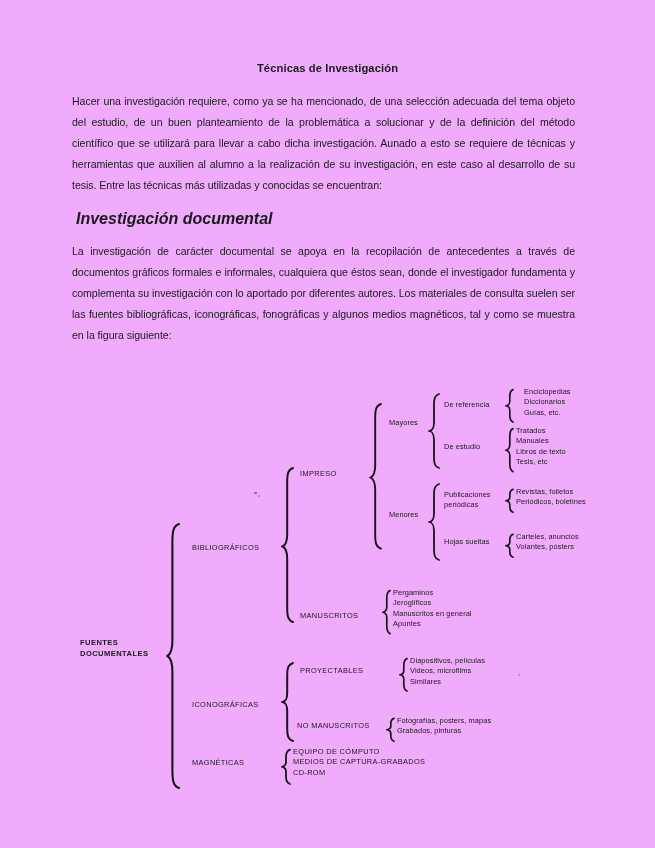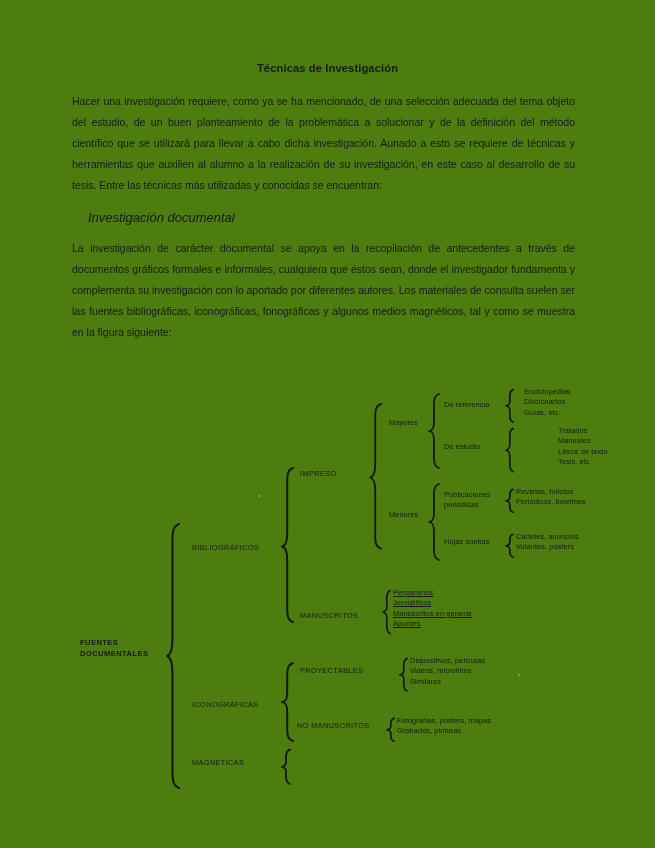--- a/index.html
+++ b/index.html
@@ -12,21 +12,21 @@
     height: 848px;
     position: relative;
     font-family: "Liberation Sans", sans-serif;
     color: #1a1a1a;
     overflow: hidden;
   }
 
   .page {
     position: absolute;
     inset: 0;
-    background: #4d7c0f;
+    background: #f0abfc;
   }
 
   
   .content {
     position: absolute;
     left: 72px;
     top: 62px;
     width: 511px;
   }
 
@@ -60,24 +60,24 @@
   }
   ul.bullets li::before {
     content: "\2022";
     position: absolute;
     left: 18px;
     top: -0.5px;
     font-size: 10px;
   }
 
   h2.sub-heading {
-    font-size: 13px;
-    font-weight: normal;
+    font-size: 16px;
+    font-weight: bold;
     font-style: italic;
-    margin: 14px 0 13px 16px;
+    margin: 14px 0 13px 4px;
   }
 
   
   .diagram {
     position: absolute;
     left: 0;
     top: 378px;
     width: 655px;
     height: 440px;
     font-size: 7.4px;
@@ -206,21 +206,21 @@
       <span class="ln">Enciclopedias</span>
       <span class="ln">Diccionarios</span>
       <span class="ln">Guías, etc.</span>
     </div>
 
     <div class="brace" style="left:505px; top:49px;">
       <svg width="10" height="47" viewBox="0 0 10 47" aria-hidden="true">
         <path d="M8 1.6 C5.2 2.6 4.8 5 4.8 9 L4.8 18 C4.8 21.4 3.6 22.4 1.3 23.2 C3.6 24 4.8 25 4.8 28.4 L4.8 37 C4.8 41 5.2 43.4 8 44.6" fill="none" stroke="#161616" stroke-width="1.7" stroke-linecap="round"></path>
       </svg>
     </div>
-    <div class="node" style="left:516px; top:48px;margin-left:42px;">
+    <div class="node" style="left:516px; top:48px;">
       <span class="ln">Tratados</span>
       <span class="ln">Manuales</span>
       <span class="ln">Libros de texto</span>
       <span class="ln">Tesis, etc</span>
     </div>
 
     <div class="brace" style="left:505px; top:110px;">
       <svg width="10" height="26" viewBox="0 0 10 26" aria-hidden="true">
         <path d="M8 1.4 C5.2 2.2 4.8 4 4.8 7 L4.8 9.6 C4.8 11.6 3.6 12.2 1.3 12.8 C3.6 13.4 4.8 14 4.8 16 L4.8 18.6 C4.8 21.6 5.2 23.4 8 24.2" fill="none" stroke="#161616" stroke-width="1.7" stroke-linecap="round"></path>
       </svg>
@@ -238,21 +238,21 @@
     <div class="node" style="left:516px; top:154px;">
       <span class="ln">Carteles, anuncios</span>
       <span class="ln">Volantes, pósters</span>
     </div>
 
     <div class="brace" style="left:382px; top:211px;">
       <svg width="10" height="47" viewBox="0 0 10 47" aria-hidden="true">
         <path d="M8 1.6 C5.2 2.6 4.8 5 4.8 9 L4.8 18 C4.8 21.4 3.6 22.4 1.3 23.2 C3.6 24 4.8 25 4.8 28.4 L4.8 37 C4.8 41 5.2 43.4 8 44.6" fill="none" stroke="#161616" stroke-width="1.7" stroke-linecap="round"></path>
       </svg>
     </div>
-    <div class="node" style="left:393px; top:210px;text-decoration:underline;">
+    <div class="node" style="left:393px; top:210px;">
       <span class="ln">Pergaminos</span>
       <span class="ln">Jeroglíficos</span>
       <span class="ln">Manuscritos en general</span>
       <span class="ln">Apuntes</span>
     </div>
 
     <div class="brace" style="left:281px; top:283px;">
       <svg width="14" height="82" viewBox="0 0 14 82" aria-hidden="true">
         <path d="M12 2 C7 3.6 6.2 7.6 6.2 14 L6.2 32 C6.2 38 5 40 1.6 41 C5 42 6.2 44 6.2 50 L6.2 68 C6.2 74.4 7 78.4 12 80" fill="none" stroke="#161616" stroke-width="2" stroke-linecap="round"></path>
       </svg>
@@ -280,15 +280,20 @@
     <div class="node" style="left:397px; top:338px;">
       <span class="ln">Fotografías, posters, mapas</span>
       <span class="ln">Grabados, pinturas</span>
     </div>
 
     <div class="brace" style="left:281px; top:370px;">
       <svg width="11" height="38" viewBox="0 0 11 38" aria-hidden="true">
         <path d="M9 1.6 C5.6 2.6 5 5 5 9 L5 14 C5 17.2 3.8 18 1.4 18.8 C3.8 19.6 5 20.4 5 23.6 L5 28.6 C5 32.6 5.6 35 9 36" fill="none" stroke="#161616" stroke-width="1.8" stroke-linecap="round"></path>
       </svg>
     </div>
+    <div class="node caps" style="left:293px; top:369px;">
+      <span class="ln">EQUIPO DE CÓMPUTO</span>
+      <span class="ln">MEDIOS DE CAPTURA-GRABADOS</span>
+      <span class="ln">CD-ROM</span>
+    </div>
 
   </div>
 </div>
 
 </body></html>

